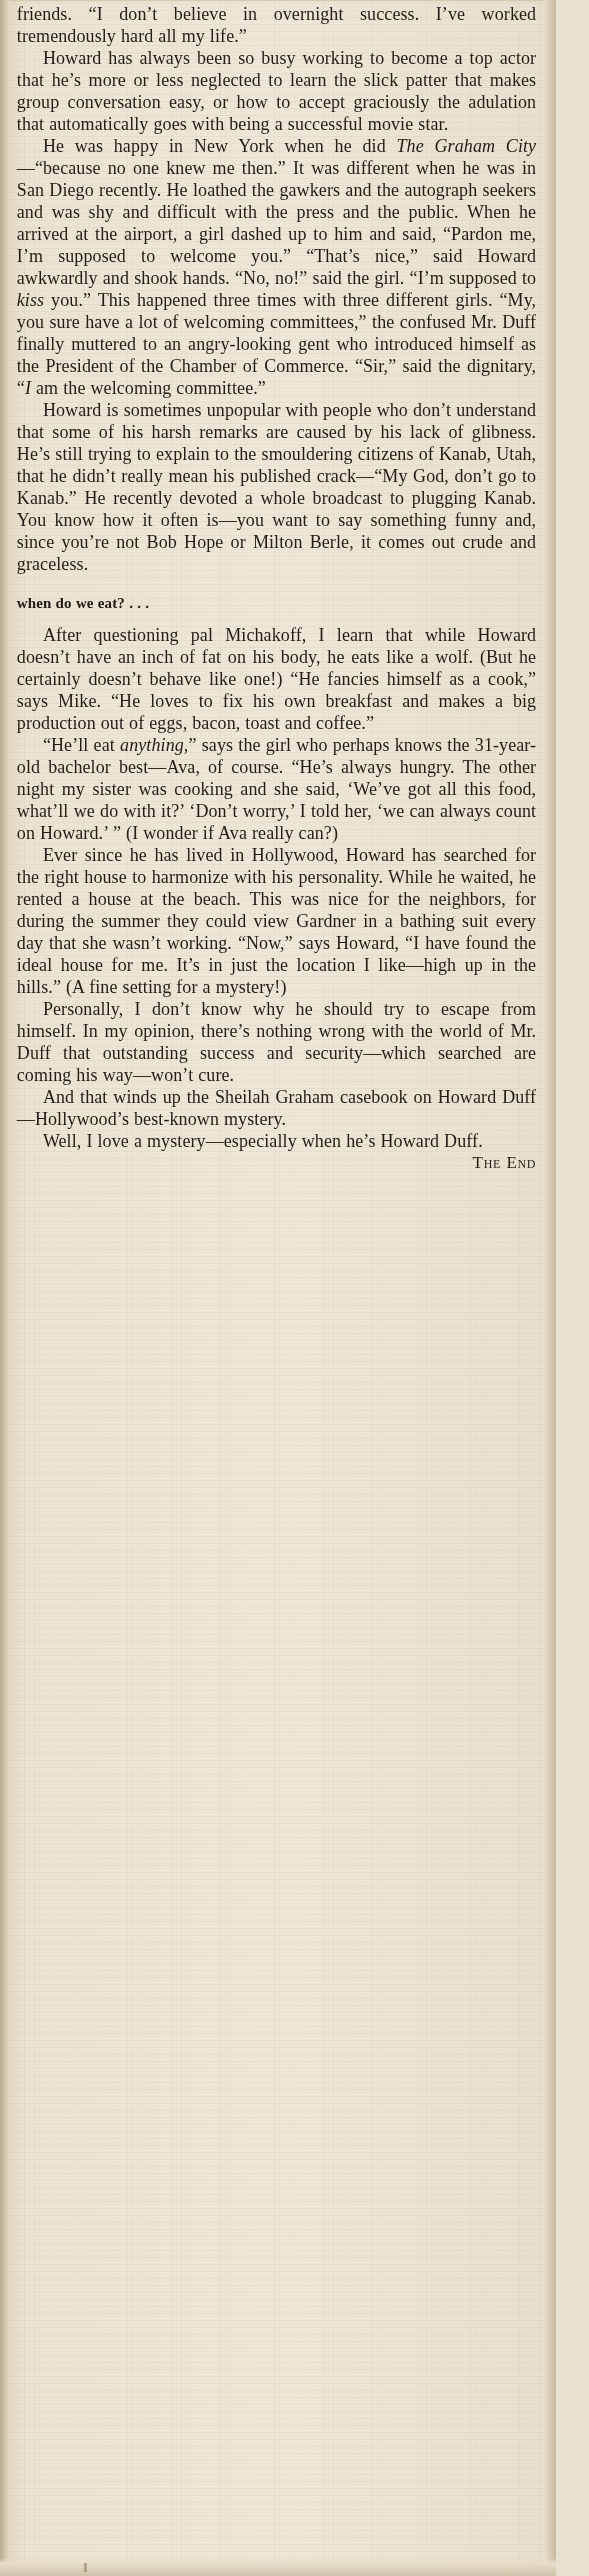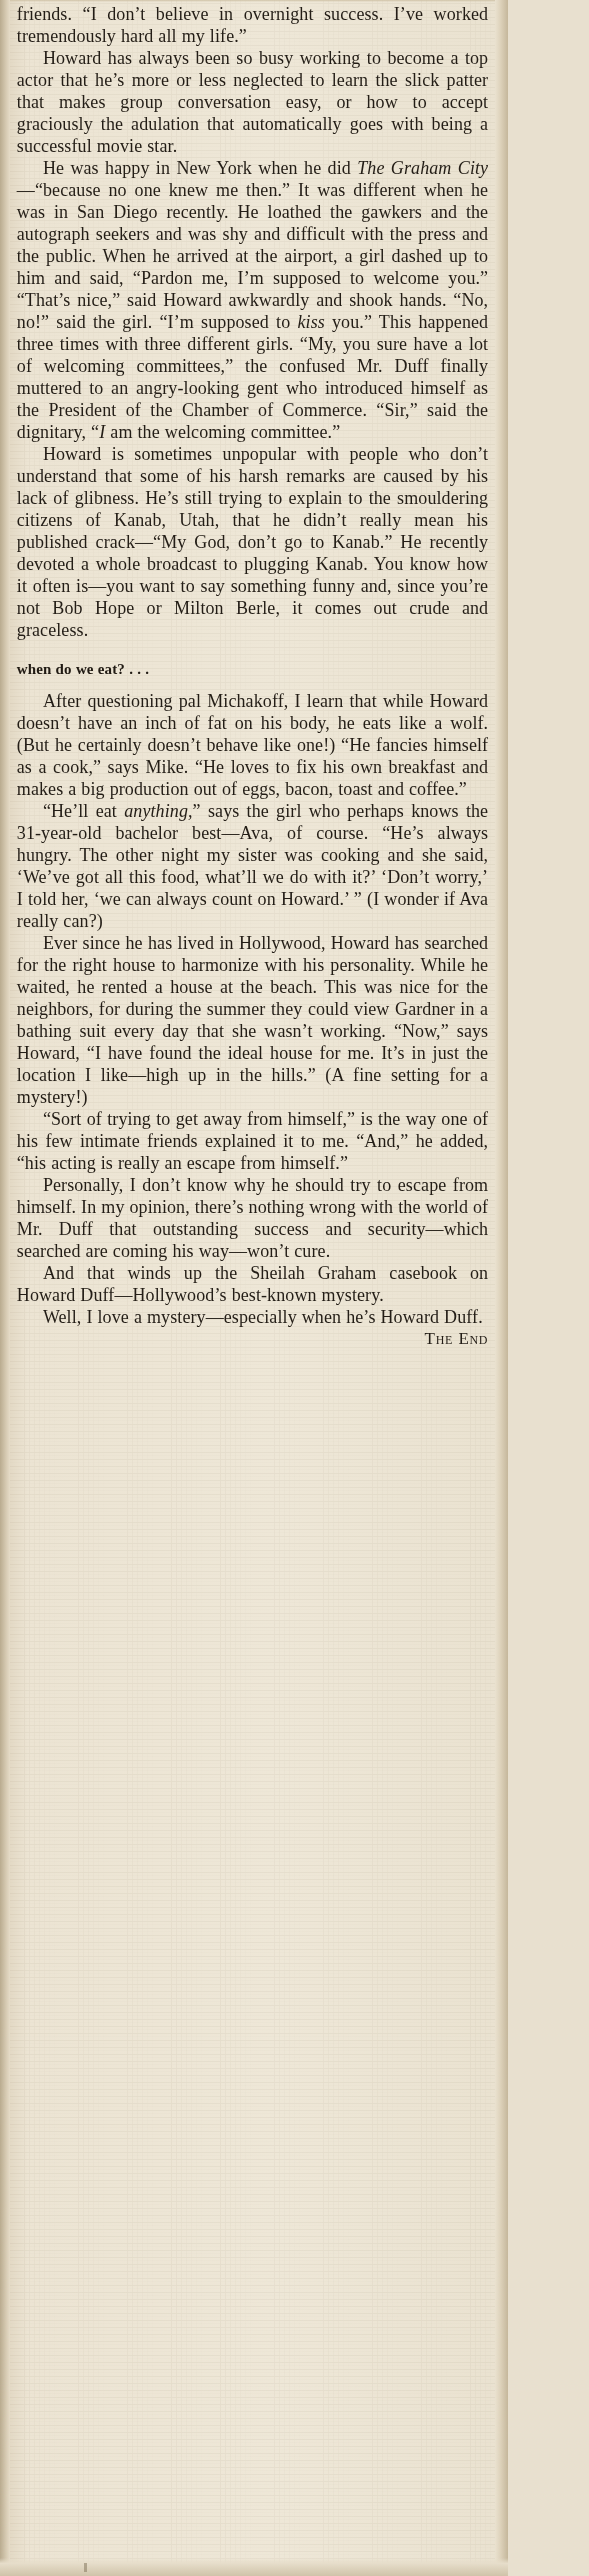--- a/index.html
+++ b/index.html
@@ -8,21 +8,21 @@
     background: #e8e0cf;
   }
   body {
     width: 589px;
     height: 2576px;
     overflow: hidden;
     font-family: "Liberation Serif", serif;
   }
   #page {
     position: relative;
-    width: 508px;
+    width: 556px;
     height: 2576px;
     background: #f9a8d4;
     box-sizing: border-box;
   }
   
   #paper-tone {
     position: absolute;
     inset: 0;
     background: linear-gradient(90deg, #ded3bd 0px, #ece4d3 28px, #eee7d7 281px, #e9e1cf 533px, #d9cfb8 589px);
     pointer-events: none;
@@ -148,21 +148,20 @@
 
       <h2 class="subhead">when do we eat? . . .</h2>
 
       <p>After questioning pal Michakoff, I learn that while Howard doesn’t have an inch of fat on his body, he eats like a wolf. (But he certainly doesn’t behave like one!) “He fancies himself as a cook,” says Mike. “He loves to fix his own breakfast and makes a big production out of eggs, bacon, toast and coffee.”</p>
 
       <p>“He’ll eat <em>anything,</em>” says the girl who perhaps knows the 31-year-old bachelor best—Ava, of course. “He’s always hungry. The other night my sister was cooking and she said, ‘We’ve got all this food, what’ll we do with it?’ ‘Don’t worry,’ I told her, ‘we can always count on Howard.’ ” (I wonder if Ava really can?)</p>
 
       <p>Ever since he has lived in Hollywood, Howard has searched for the right house to harmonize with his personality. While he waited, he rented a house at the beach. This was nice for the neighbors, for during the summer they could view Gardner in a bathing suit every day that she wasn’t working. “Now,” says Howard, “I have found the ideal house for me. It’s in just the location I like—high up in the hills.” (A fine setting for a mystery!)</p>
 
 
-      <p>“Sort of trying to get away from himself,” is the way one of his few intimate friends explained it to me. “And,” he added, “his acting is really an escape from himself.”</p>
 
       <p>Personally, I don’t know why he should try to escape from himself. In my opinion, there’s nothing wrong with the world of Mr. Duff that outstanding success and security—which searched are coming his way—won’t cure.</p>
 
       <p>And that winds up the Sheilah Graham casebook on Howard Duff—Hollywood’s best-known mystery.</p>
 
       <p>Well, I love a mystery—especially when he’s Howard Duff.<span class="theend sc">The End</span></p>
 
     </div>
   </div>
 

